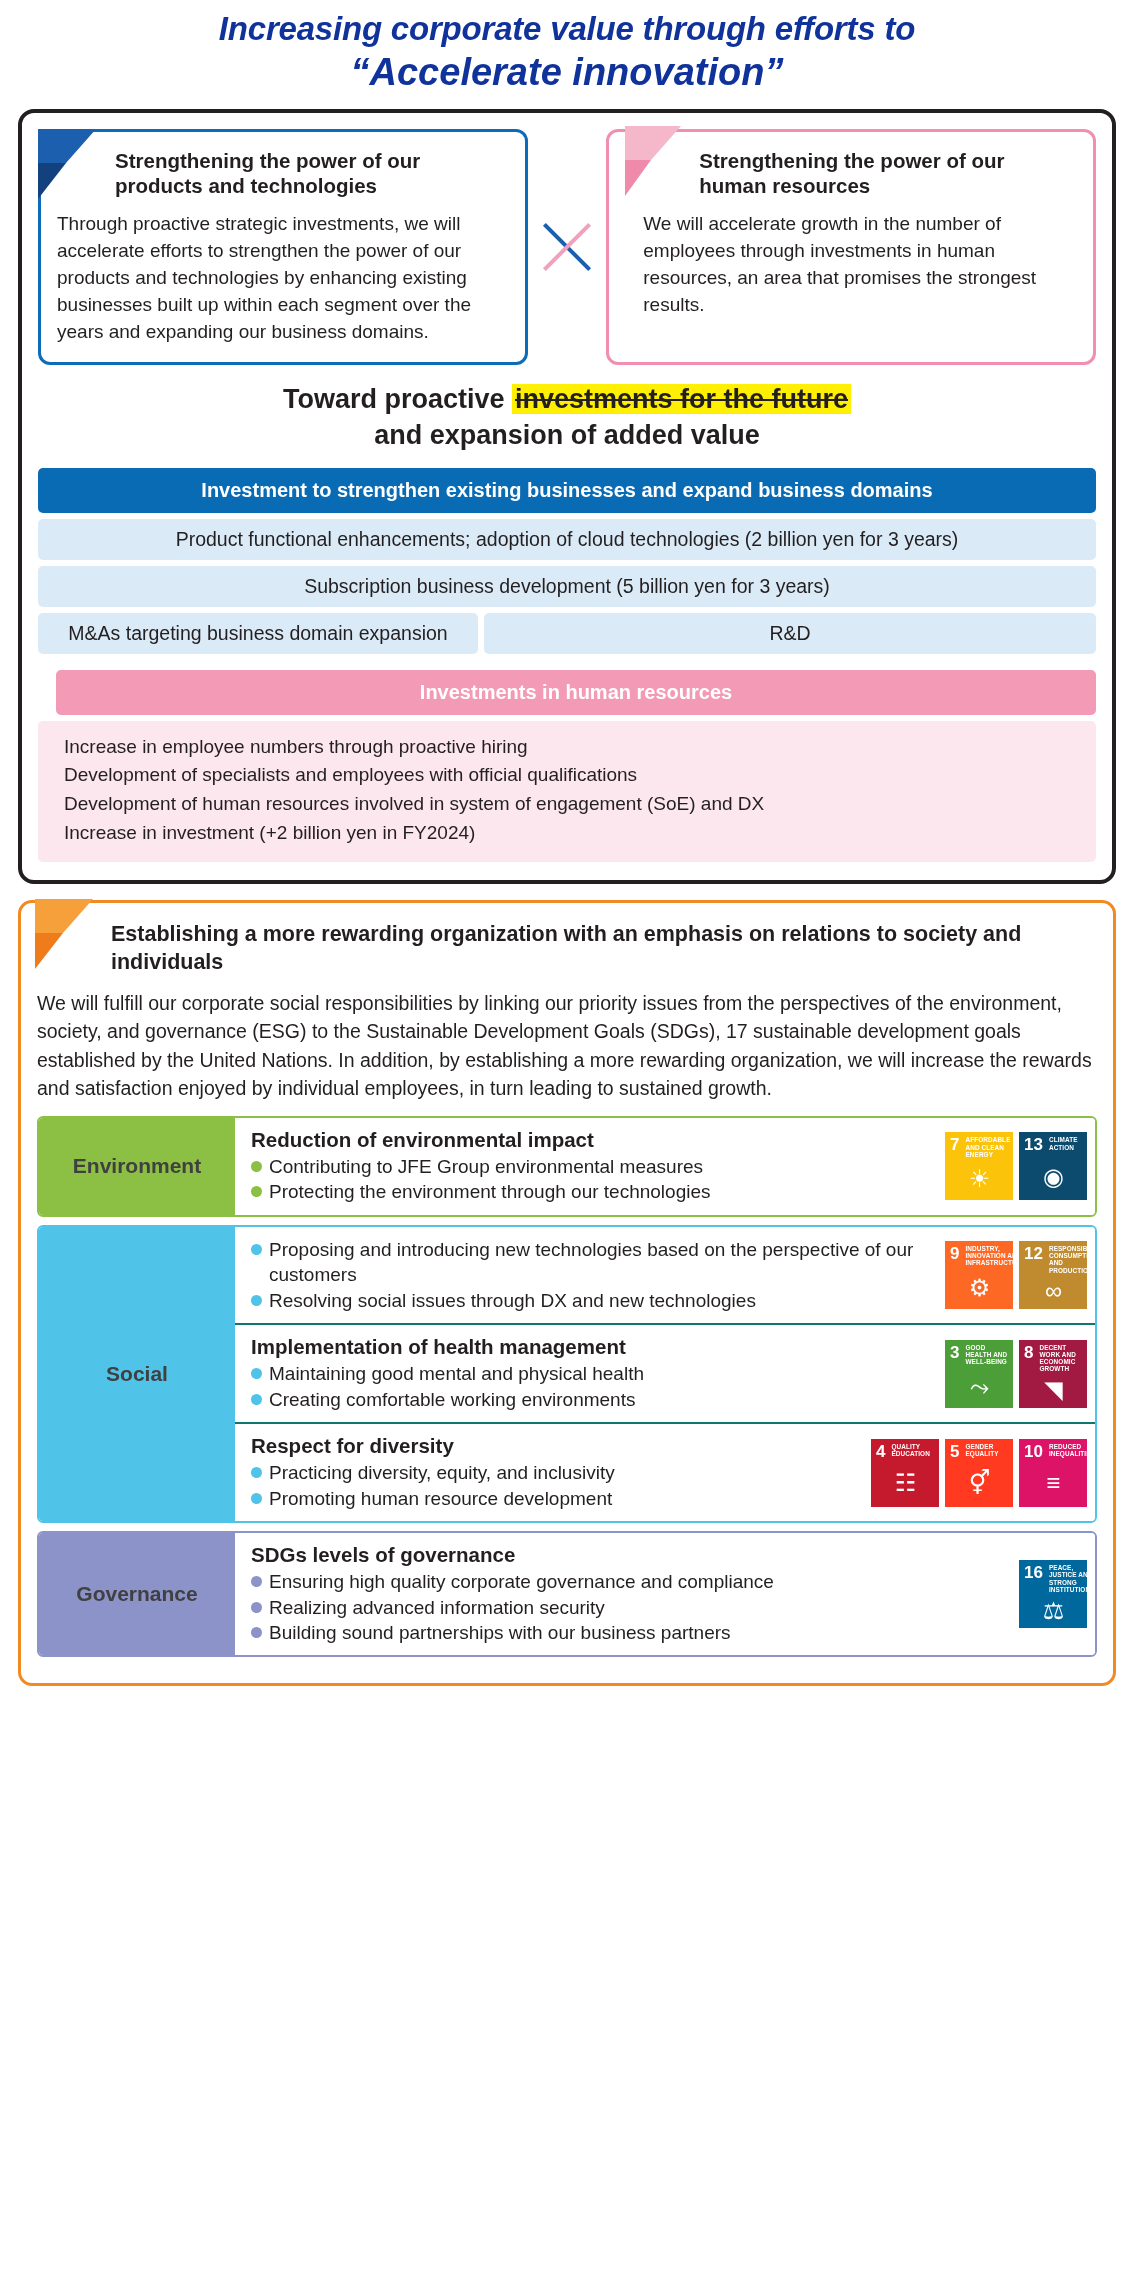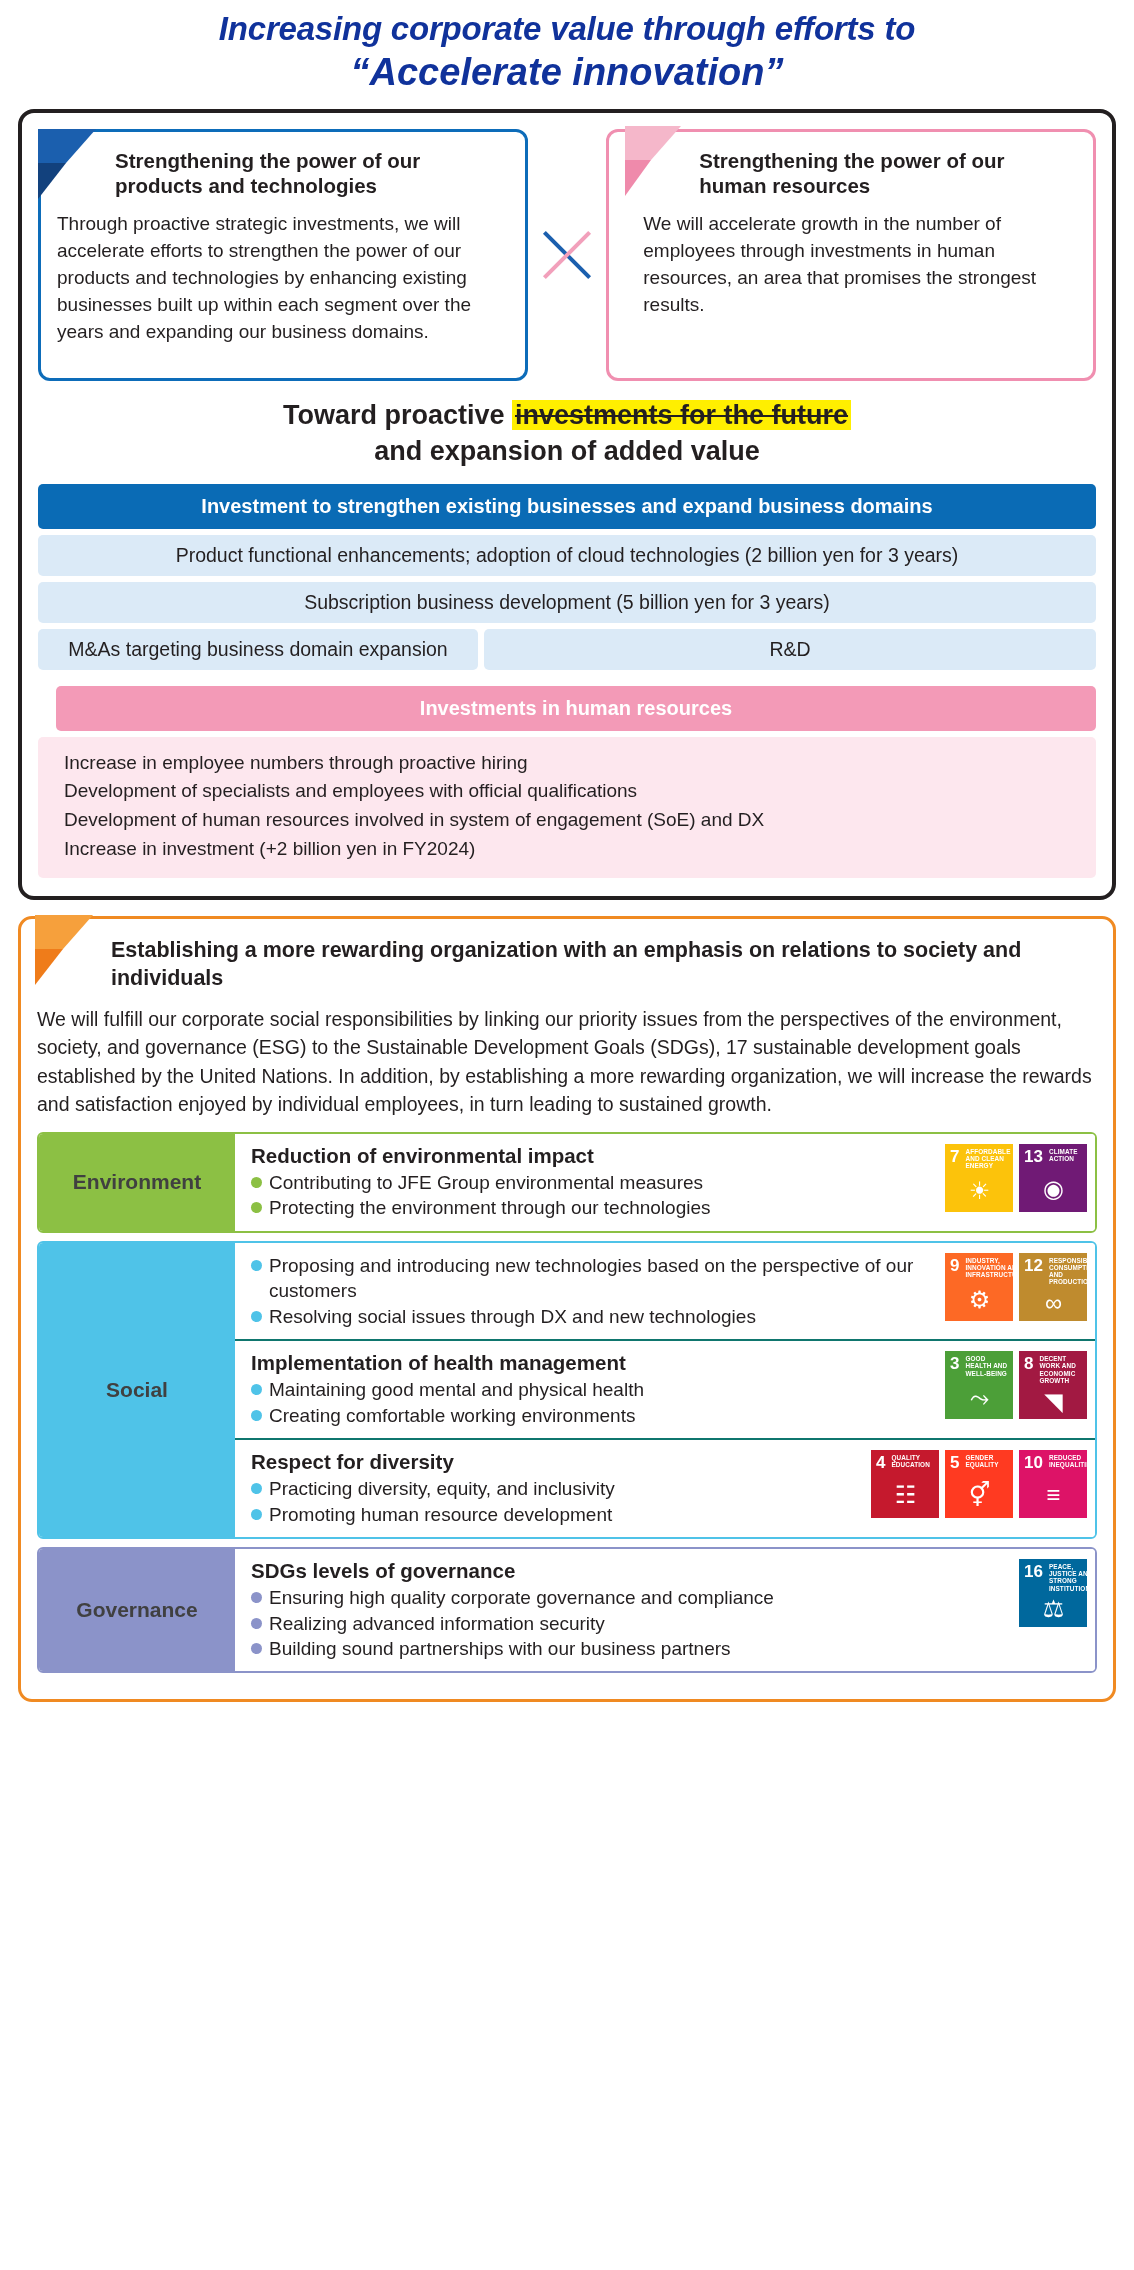--- a/index.html
+++ b/index.html
@@ -27,21 +27,21 @@
 
   
   .black-box {
     border: 4px solid #231f20; border-radius: 16px;
     padding: 16px 16px 18px 16px; margin-top: 6px; background:#fff;
   }
 
   .two-col { display:flex; gap: 0px; align-items: stretch; position:relative; }
   .col-card {
     border-radius: 12px; background:#fff; position:relative;
-    padding: 14px 16px 32px 16px;
+    padding: 14px 16px 16px 16px;
   }
   .col-card.blue { border: 3px solid #0d6cb9; width: 498px; }
   .col-card.pink { border: 3px solid #f08fb0; width: 498px; }
   .col-gap { width: 80px; display:flex; align-items:center; justify-content:center; }
 
   .num-flag { position:absolute; top:-3px; left:-3px; width:62px; height:72px; }
   .card-head { display:flex; gap:10px; }
   .card-head .spacer { width: 48px; flex: 0 0 48px; }
   .card-title {
     font-size: 20.5px; font-weight: bold; line-height: 1.25; color:#231f20;
@@ -98,21 +98,21 @@
   .o-para { font-size: 19.5px; line-height: 1.45; margin-top: 12px; }
 
   
   .esg { margin-top: 14px; }
   .esg-block { display:flex; border-radius: 6px; overflow:hidden; margin-bottom: 8px; }
   .esg-label {
     width: 196px; flex: 0 0 196px; display:flex; align-items:center; justify-content:center;
     color:#404040; font-weight:bold; font-size: 21px;
   }
   .esg-content { flex:1; background:#fff; }
-  .esg-sub { display:flex; align-items:flex-start; padding: 10px 8px 10px 16px; }
+  .esg-sub { display:flex; align-items:center; padding: 10px 8px 10px 16px; }
   .esg-sub + .esg-sub { border-top: 2px solid #0f766e; }
   .esg-text { flex:1; }
   .esg-h { font-size: 20.5px; font-weight:bold; margin-bottom: 2px; }
   .esg-li { font-size: 19px; line-height: 1.34; display:flex; gap:7px; align-items:flex-start; }
   .dot { width:11px; height:11px; border-radius:50%; margin-top:7px; flex:0 0 11px; }
   .sdgs { display:flex; gap:6px; padding-left: 10px; align-items:center; }
 
   .sdg {
     width: 68px; height: 68px; color:#fff; position:relative;
     padding: 4px 4px 0 5px; display:flex; flex-direction:column;
@@ -228,21 +228,21 @@
                 </div>
             </div>
             <div class="sdgs">
               <div class="sdg" style="background:#fcc30b">
                 <div class="top">
                     <span class="sn">7</span>
                     <span class="st">AFFORDABLE AND CLEAN ENERGY</span>
                   </div>
                 <div class="glyph">☀</div>
               </div>
-              <div class="sdg" style="background:#701a75">
+              <div class="sdg" style="background:#0c4a6e">
                 <div class="top">
                     <span class="sn">13</span>
                     <span class="st">CLIMATE ACTION</span>
                   </div>
                 <div class="glyph">◉</div>
               </div>
             </div>
           </div>
         </div>
       </div>

